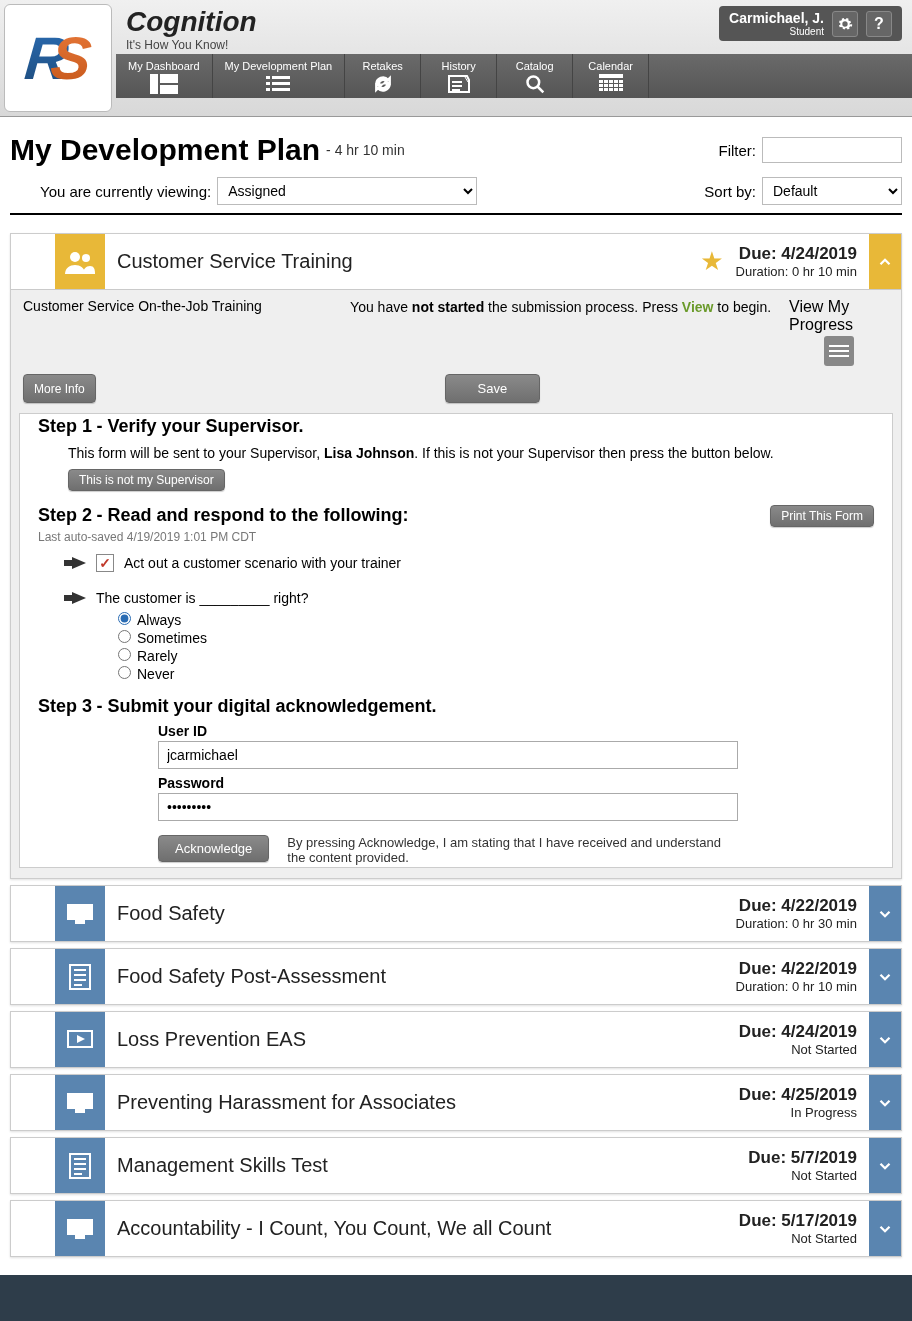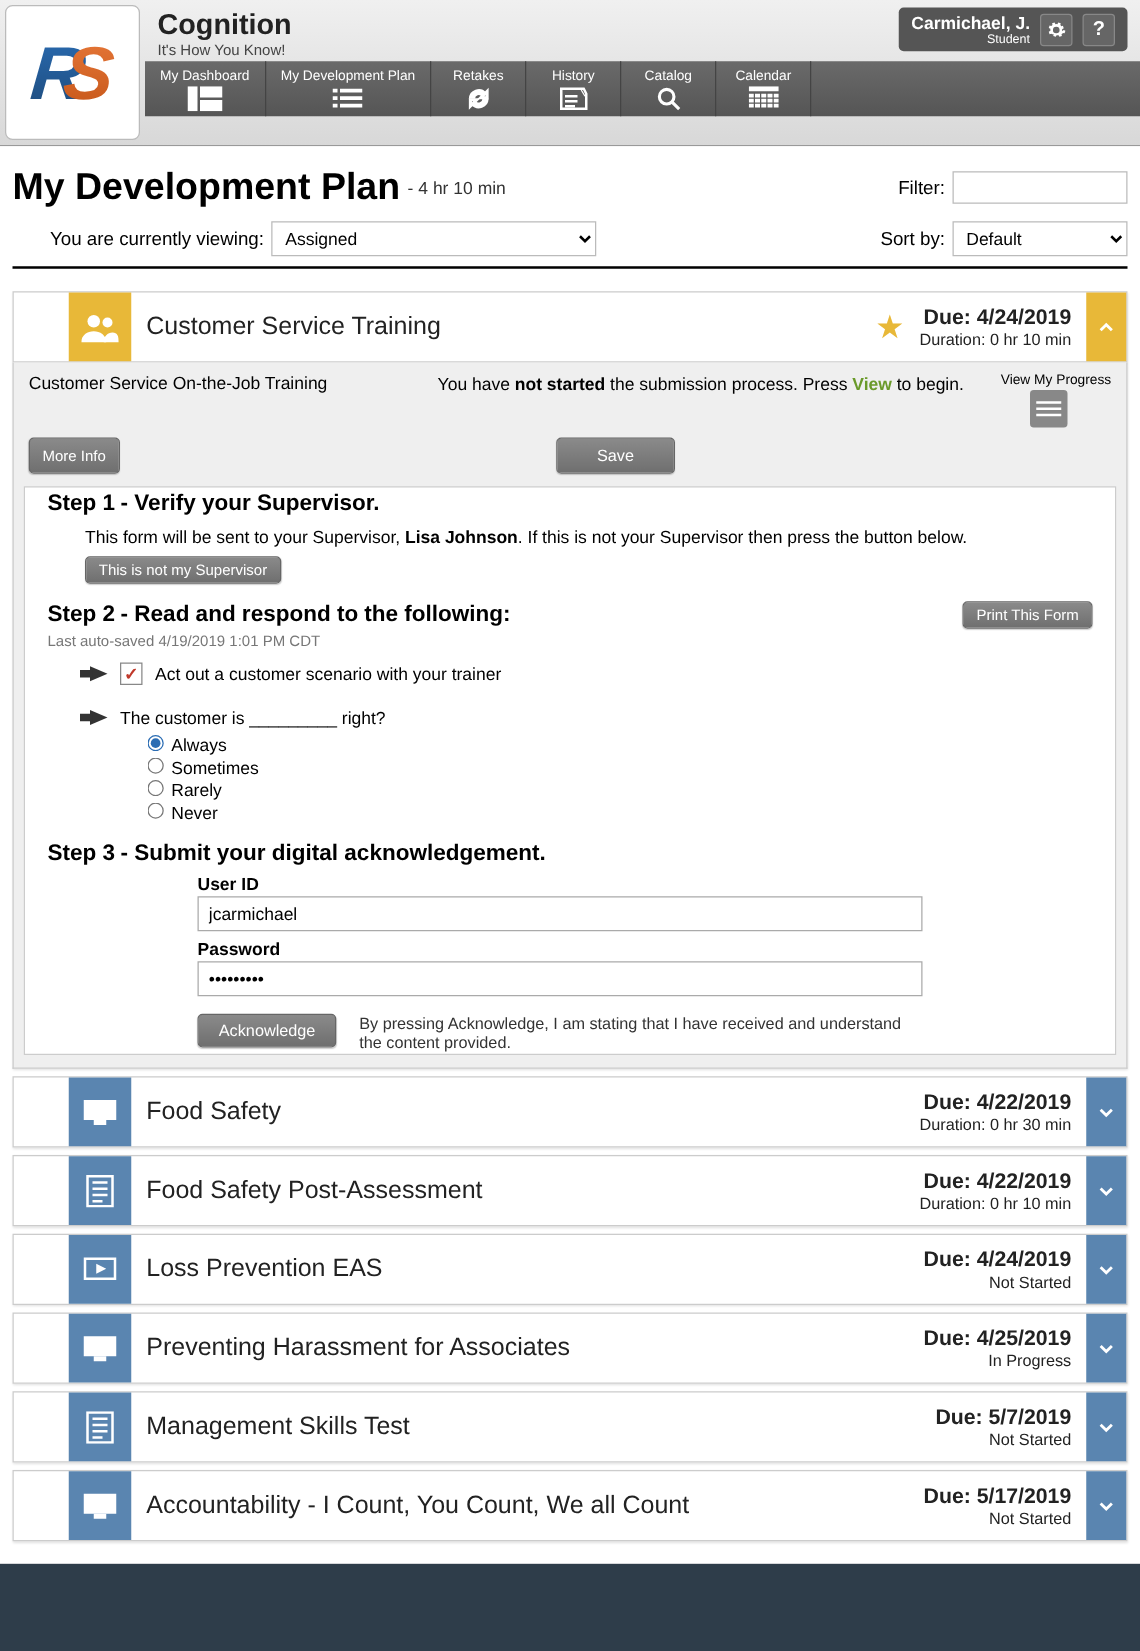--- a/index.html
+++ b/index.html
@@ -7,21 +7,21 @@
 .app { width: 912px; margin: 0 auto; background: #f5f5f5; }
 
 
 .header-top { background: linear-gradient(#f0f0f0,#d8d8d8); display: flex; align-items: stretch; border-bottom: 1px solid #999; }
 .logo-box { width: 108px; height: 108px; background: #fff; border: 1px solid #bbb; border-radius: 6px; margin: 4px; display: flex; align-items: center; justify-content: center; }
 .logo-r { font-size: 60px; font-weight: 900; font-style: italic; background: linear-gradient(#2a6cb3,#1d4a7a); -webkit-background-clip: text; color: transparent; display:inline-block; transform: skewX(-5deg);}
 .logo-s { font-size: 60px; font-weight: 900; font-style: italic; background: linear-gradient(#e8793a,#c45518); -webkit-background-clip: text; color: transparent; display:inline-block; transform: skewX(-5deg); margin-left:-18px;}
 .header-right { flex: 1; display: flex; flex-direction: column; }
 .brand-bar { display: flex; padding: 6px 10px 2px; align-items: flex-start; }
 .brand-text { flex: 1; }
-.brand-title { font-size: 23px; font-weight: 700; color: #222; }
+.brand-title { font-size: 28px; font-weight: 700; color: #222; font-style: italic; }
 .brand-tag { font-size: 12px; color: #444; }
 .user-box { background: #555; color: #fff; border-radius: 4px; padding: 4px 10px; text-align: right; font-size: 12px; display:flex; align-items:center; gap:8px;}
 .user-info { text-align:right; }
 .user-name { font-weight: 700; font-size: 14px; }
 .user-role { font-size: 10px; }
 .gear-btn, .help-btn { width:26px; height:26px; background:#666; border:1px solid #888; border-radius:3px; color:#fff; display:flex; align-items:center; justify-content:center; font-size:16px; font-weight:700; cursor:pointer;}
 
 .nav-tabs { background: linear-gradient(#6a6a6a,#555); display: flex; }
 .nav-tab { color: #fff; font-size: 11px; text-align: center; padding: 6px 12px 4px; border-right: 1px solid #444; cursor:pointer; min-width:76px;}
 .nav-tab svg { display:block; margin:2px auto 0; }
@@ -48,21 +48,21 @@
 .course-toggle { width:32px; background:#5a85b0; display:flex; align-items:center; justify-content:center; color:#fff; cursor:pointer;}
 .course-toggle.gold { background:#e8b838; }
 
 .star { color:#e8b838; font-size:26px; margin-right:12px;}
 
 
 .panel { border:1px solid #ccc; border-top:none; background:#efefef; padding:0; margin:-6px 0 6px; box-shadow:0 1px 2px rgba(0,0,0,.12);}
 .panel-top { display:flex; padding:8px 12px; font-size:14px; align-items:flex-start; gap:12px;}
 .panel-top .pt-left { flex:1; }
 .panel-top .pt-center { flex:1.4; text-align:center; line-height:1.4;}
-.panel-top .pt-right { width:100px; text-align:right; font-size:11px;}
+.panel-top .pt-right { width:100px; text-align:left; font-size:16px;}
 .progress-icon { width:30px; height:30px; background:#888; border-radius:3px; margin:2px auto 0; display:flex; flex-direction:column; justify-content:center; gap:3px; padding:5px;}
 .progress-icon div{height:2px;background:#fff;}
 .btn-grey { background:linear-gradient(#8a8a8a,#6f6f6f); color:#fff; border:1px solid #666; border-radius:4px; padding:5px 16px; font-size:13px; cursor:pointer; box-shadow:0 1px 1px rgba(0,0,0,.2);}
 .btn-grey.sm { padding:3px 10px; font-size:12px;}
 .panel-buttons { display:flex; padding:0 12px 10px; }
 .panel-buttons .spacer{flex:1;}
 
 .white-card { background:#fff; border:1px solid #ccc; margin:0 8px 10px; padding:2px 18px; }
 .step-head { font-size:18px; font-weight:800; margin:8px 0 4px;}
 .step-text { font-size:14px; margin:8px 0 8px 30px; }

